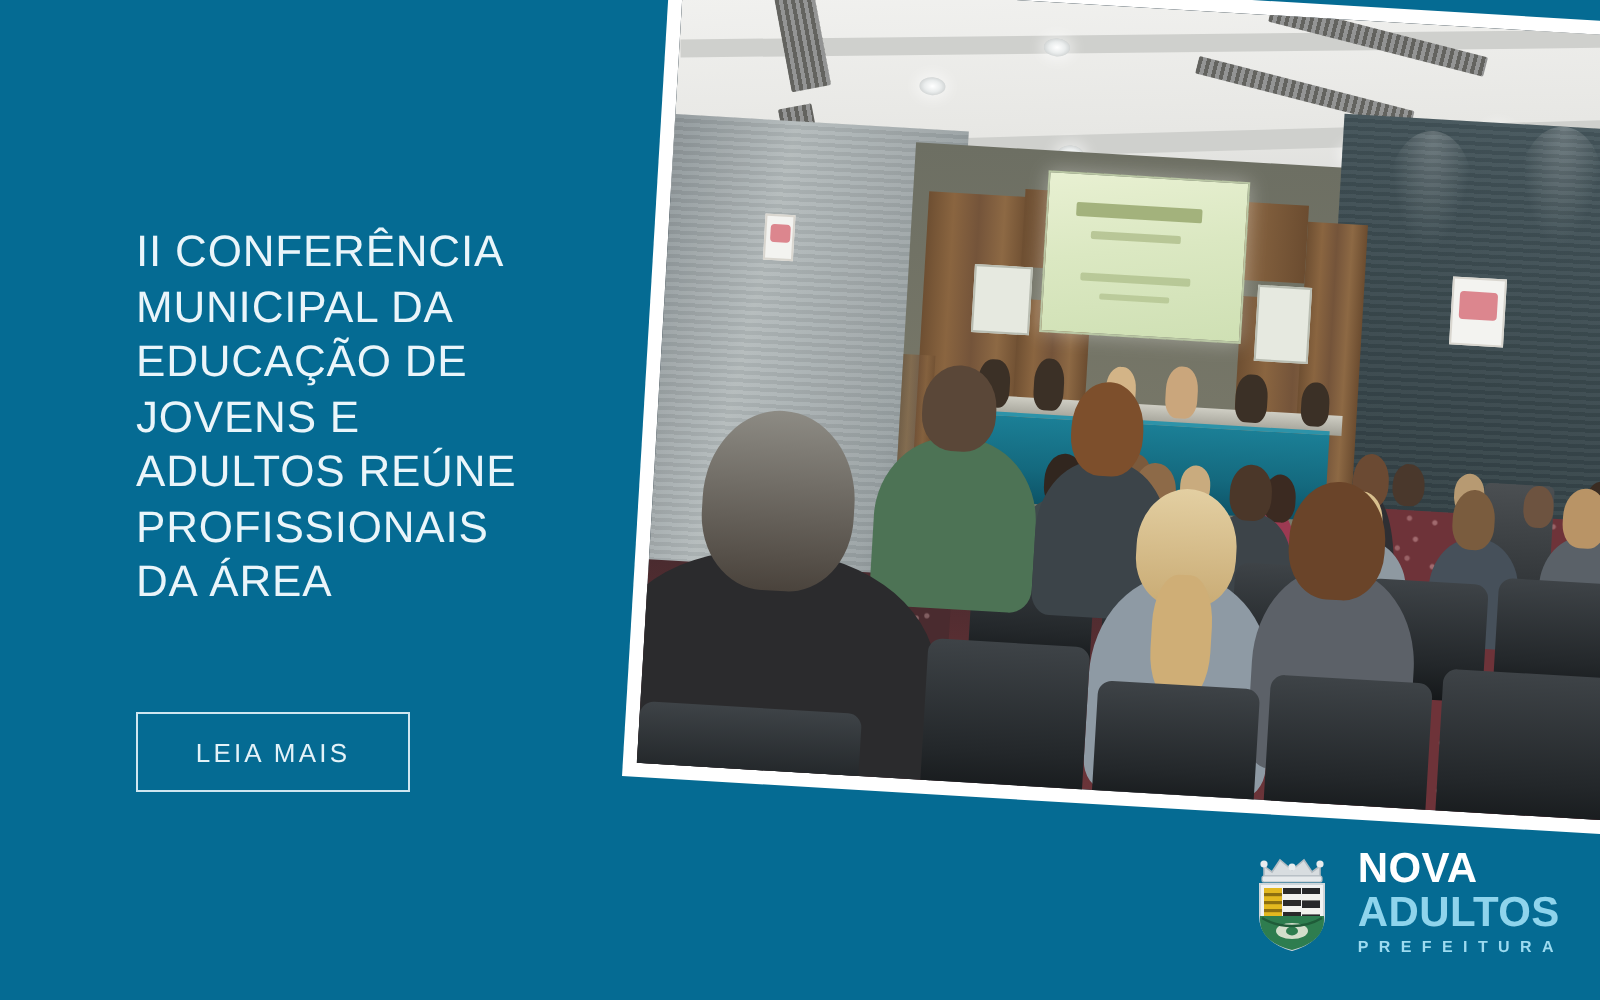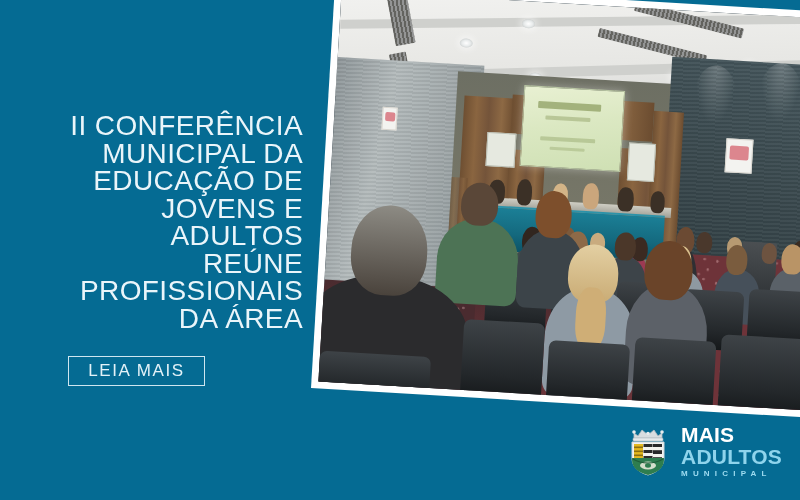--- a/index.html
+++ b/index.html
@@ -18,37 +18,36 @@
   }
 
   
   .text-col{
     position:absolute;left:0;top:0;width:320px;height:500px;
     z-index:5;
   }
   .headline{
     position:absolute;left:68px;top:112px;width:235px;
     margin:0;
-    font-size:28px;
+    font-size:22px;
     line-height:27.5px;
     letter-spacing:0.4px;
     font-weight:400;
     color:#eaf5fa;
     text-transform:uppercase;
     white-space:pre-line;
-    text-align:right;
   }
   .cta{
     position:absolute;left:68px;top:356px;
-    width:137px;height:30px;
+    width:137px;height:40px;
     box-sizing:border-box;
     border:1.5px solid #cfe6f0;
     background:transparent;
     color:#e3f2f8;
-    font-size:17px;
+    font-size:13px;
     letter-spacing:1.6px;
     font-weight:400;
     display:flex;align-items:center;justify-content:center;
     cursor:pointer;
     text-transform:uppercase;
   }
 
   
   .photo-wrap{
     position:absolute;
@@ -368,19 +367,19 @@
         <rect x="29" y="22" width="9" height="3.2" fill="#f2f2ee"></rect>
         <rect x="29" y="29" width="9" height="3.2" fill="#f2f2ee"></rect>
 
         <path d="M8 33 L40 33 L40 35 C40 43 33 47.8 24 50 C15 47.8 8 43 8 35 Z" fill="#2e7d4f"></path>
         <ellipse cx="24" cy="40.5" rx="8" ry="4" fill="#e6e9d8" opacity=".9"></ellipse>
         <ellipse cx="24" cy="40.5" rx="3" ry="2.2" fill="#2e7d4f"></ellipse>
         <path d="M9 34 C14 37 18 38 24 38 C30 38 34 37 39 34" stroke="#1f5c39" stroke-width="1.2" fill="none"></path>
       </svg>
     </div>
     <div class="logo-text">
-      <span class="logo-l1">MAIS</span>
+      <span class="logo-l1">NOVA</span>
       <span class="logo-l2">ADULTOS</span>
-      <span class="logo-l3">MUNICIPAL</span>
+      <span class="logo-l3">PREFEITURA</span>
     </div>
   </div>
 
 </div>
 
 </body></html>

